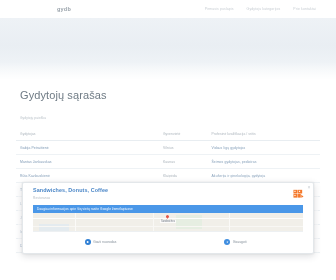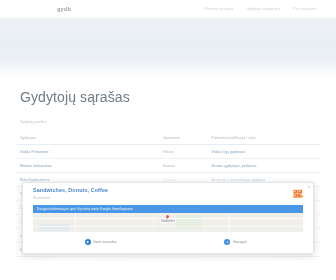--- a/index.html
+++ b/index.html
@@ -33,21 +33,21 @@
     z-index: 1;
   }
   .hero-band:after {
     content: ""; position: absolute; left: 0; right: 0; bottom: 0; height: 18px;
     background: linear-gradient(180deg, rgba(244,247,249,0) 0%, #ffffff 100%);
   }
 
   
   .content { position: absolute; top: 80px; left: 0; right: 0; bottom: 0; z-index: 2; }
   .page-title {
-    font-size: 14px; color: #6f7b85; font-weight: normal;
+    font-size: 11px; color: #6f7b85; font-weight: normal;
     letter-spacing: .1px; margin: 9px 0 15px 20px;
   }
   .page-sub {
     font-size: 3.2px; color: #b9c1c8; margin: 5px 0 0 20px; letter-spacing: .1px;
   }
 
   
   .table-wrap { margin: 9px 16px 0 16px; }
   table { width: 100%; border-collapse: collapse; }
   thead th {

